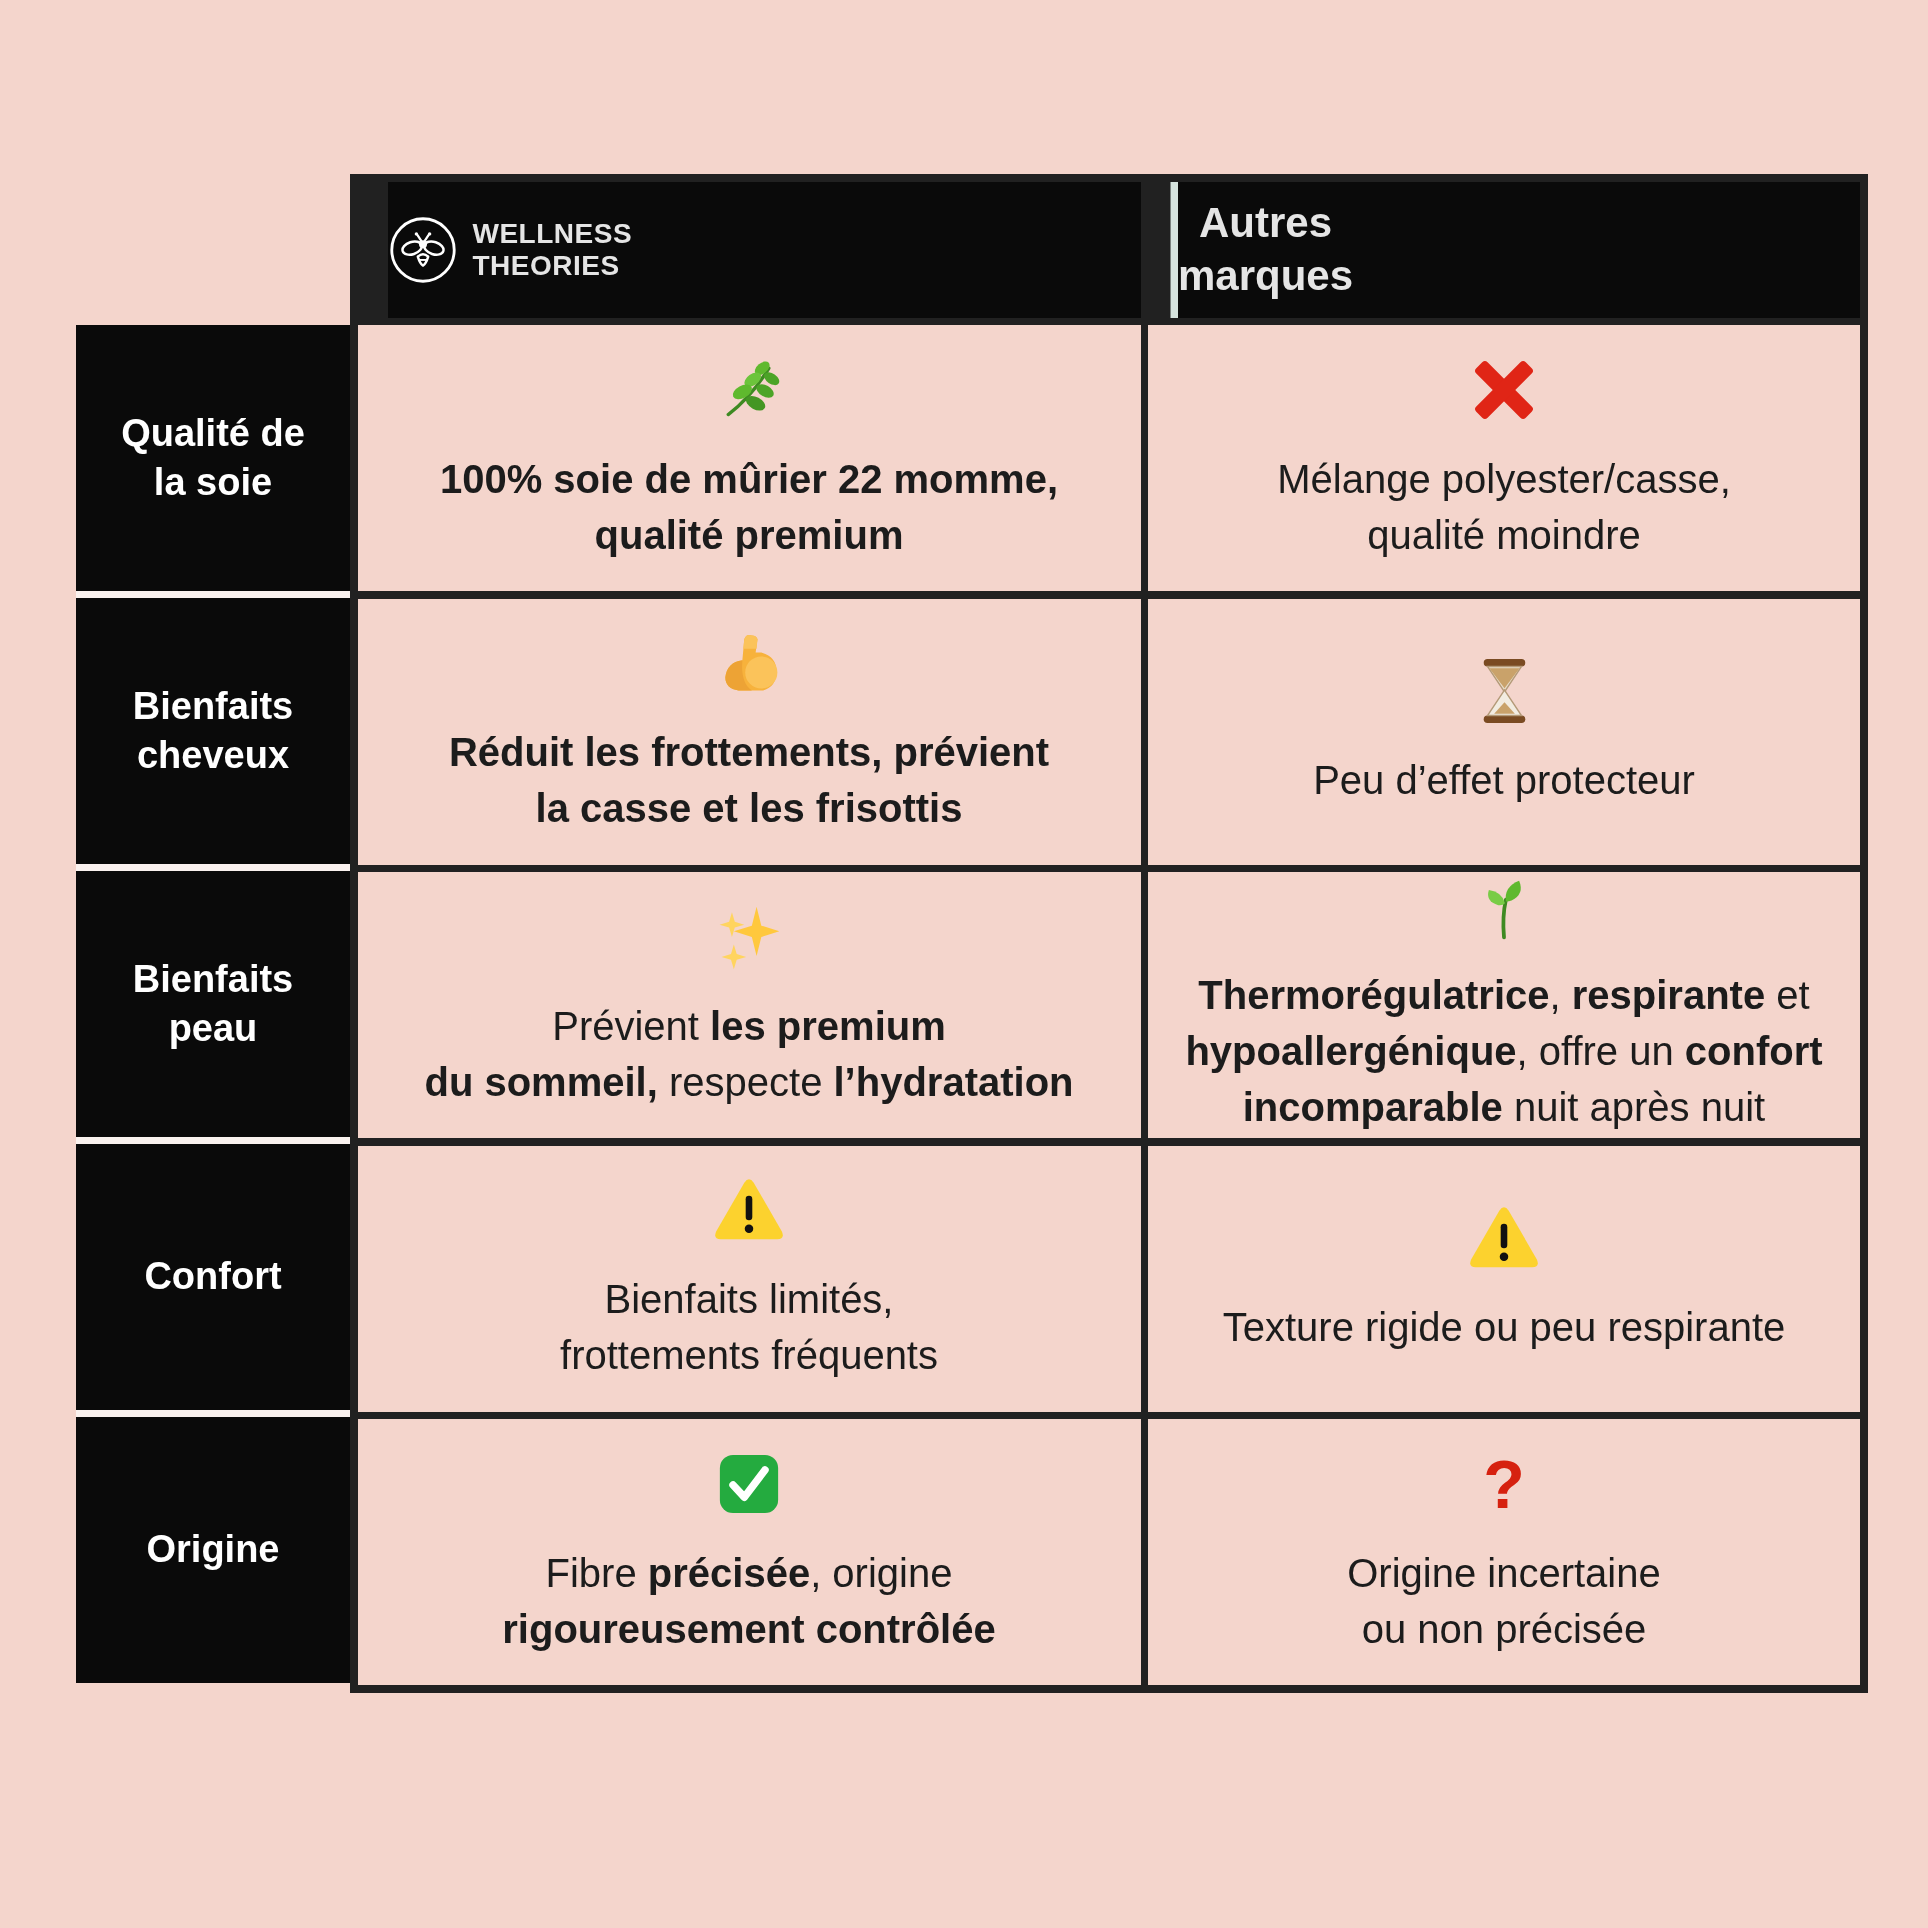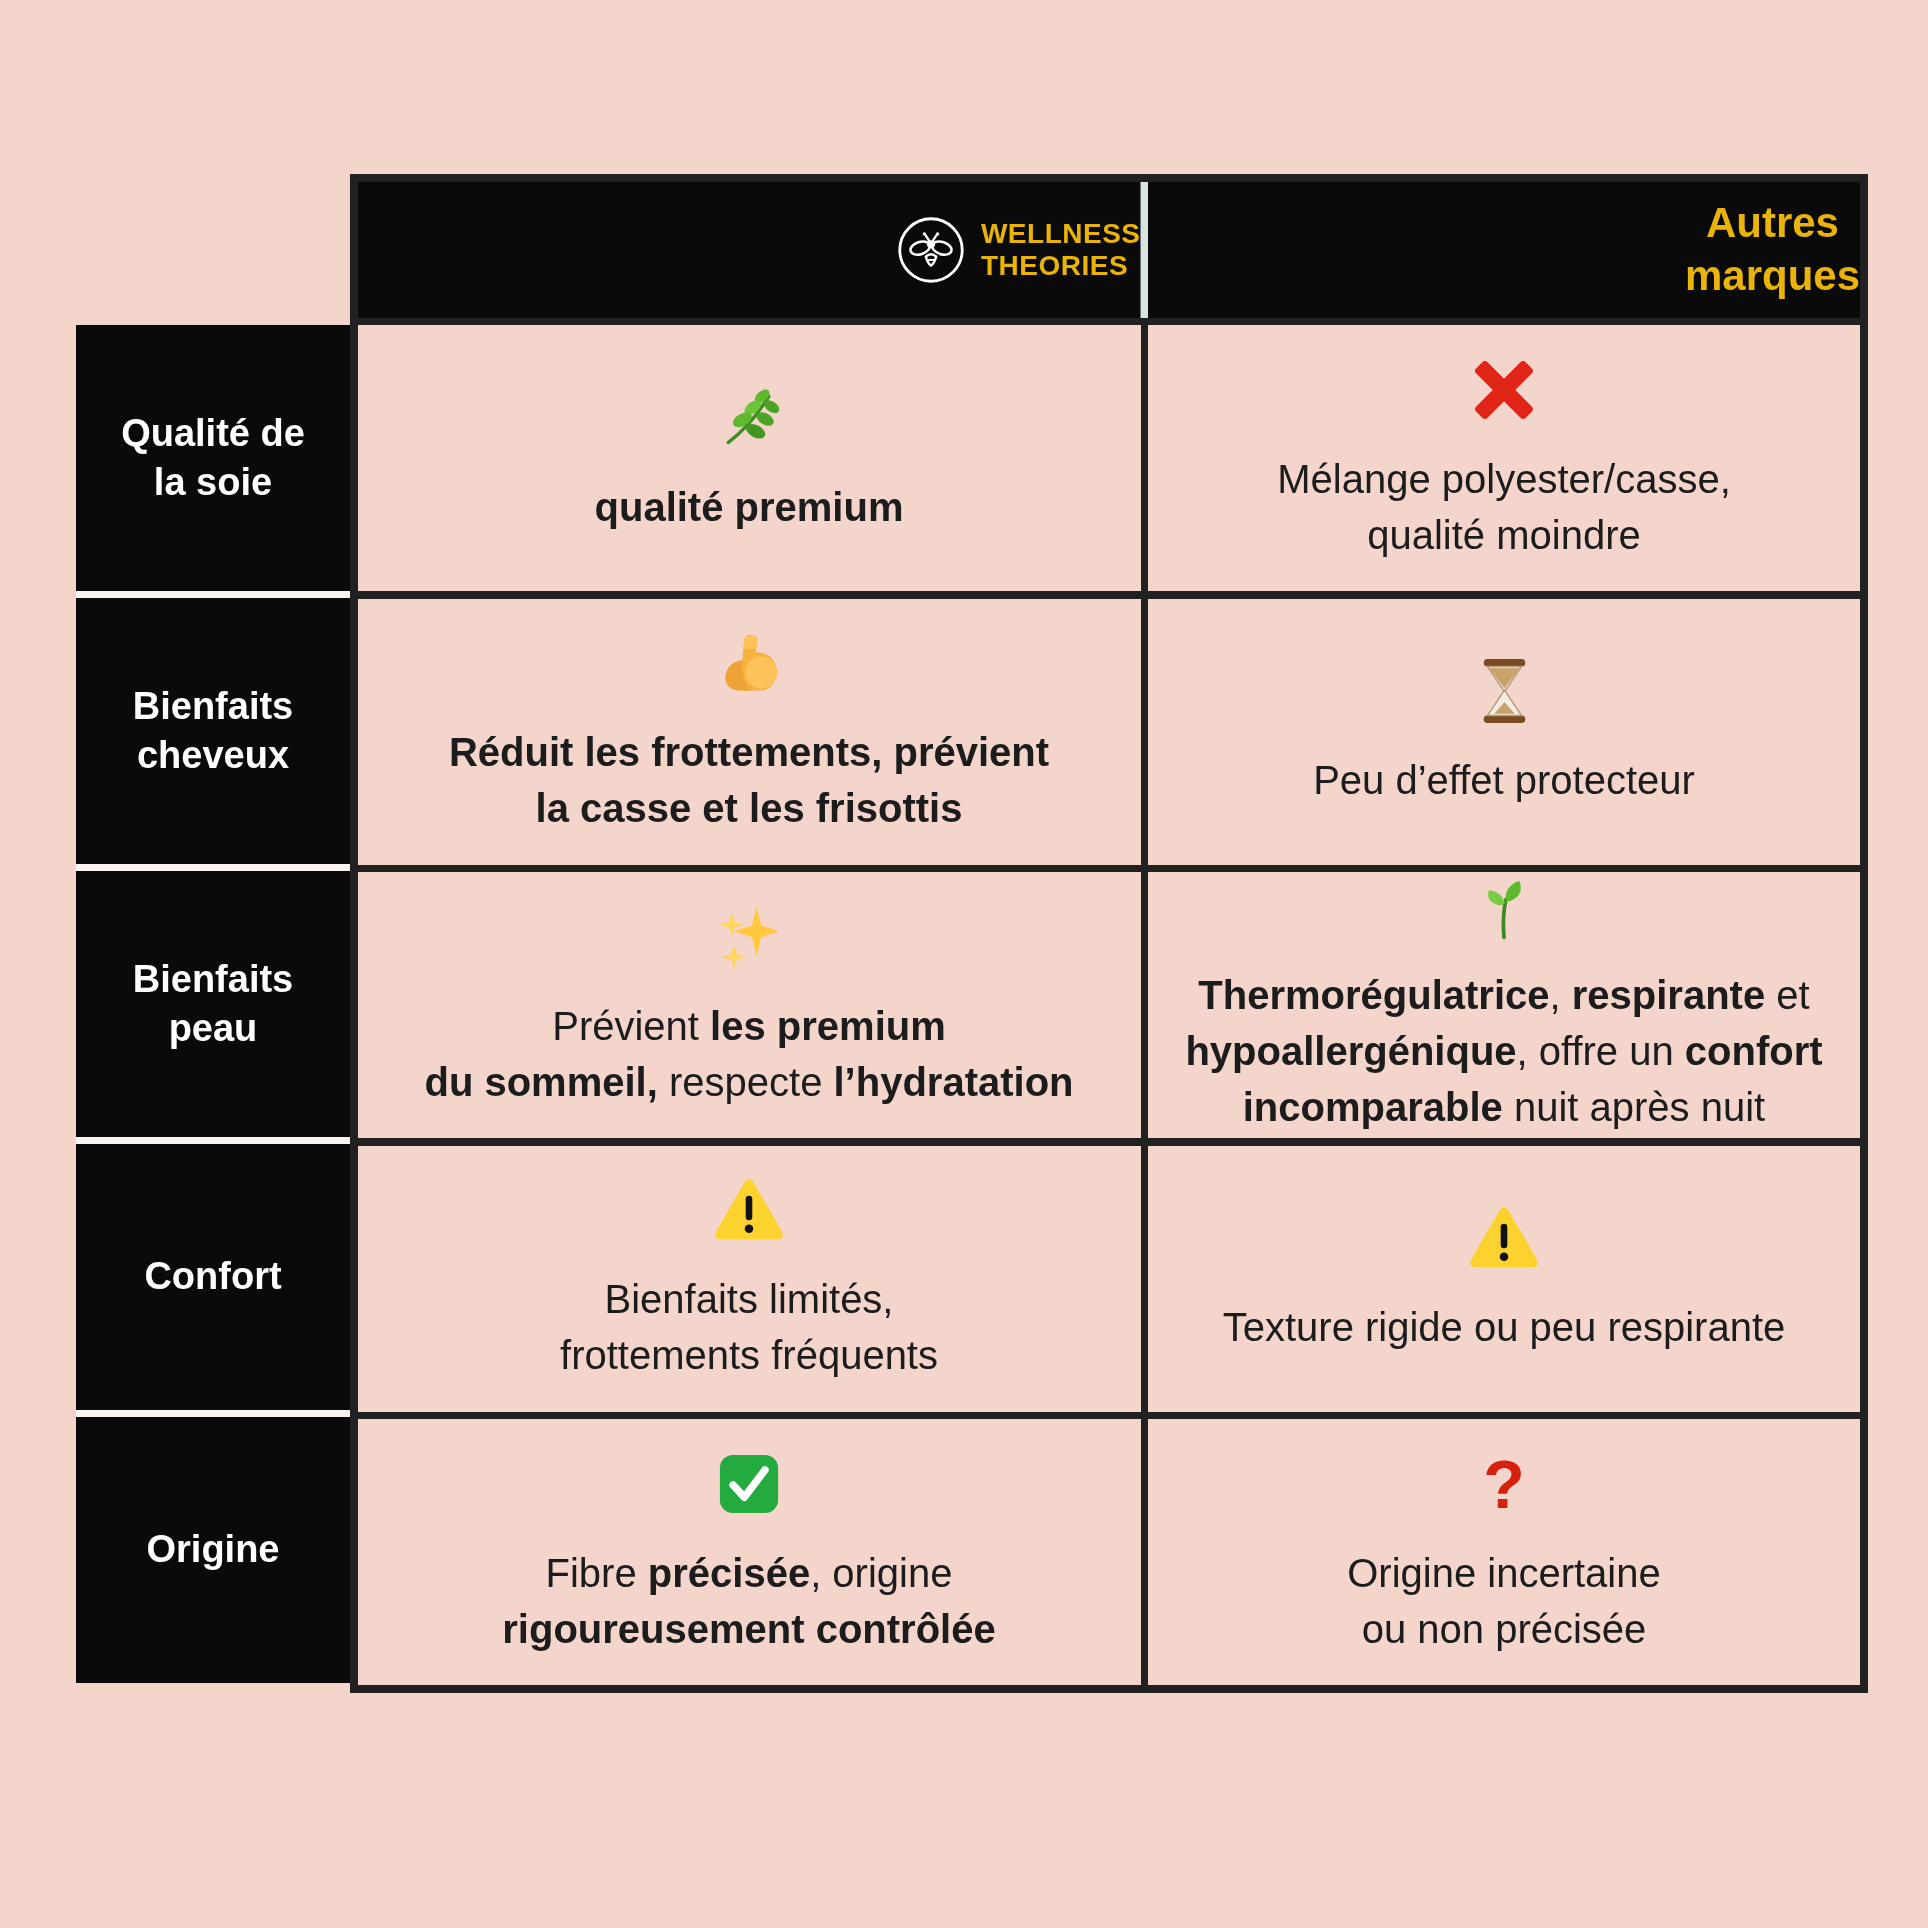--- a/index.html
+++ b/index.html
@@ -18,21 +18,21 @@
     font-weight:700;font-size:38px;line-height:1.3;white-space:pre-line;
   }
   .label-box.gap{border-bottom:7.5px solid #faf2ef;}
   
   .content{
     background:#212121;padding:7.5px;display:grid;
     grid-template-columns:783px 712px;
     grid-template-rows:136px 266px 266px 266px 266px 266px;
     gap:7.5px;
   }
-  .hcell{background:#0a0a0a;color:#eab308;display:flex;align-items:center;justify-content:flex-end;}
+  .hcell{background:#0a0a0a;color:#e5e5e5;display:flex;align-items:center;justify-content:flex-start;margin-left:30px;}
   .hcell.other{box-shadow:-7.5px 0 0 0 #d6e3de;}
   .brand-logo{display:flex;align-items:center;gap:15px;}
   .brand-name{font-weight:700;font-size:28px;line-height:1.12;letter-spacing:0.5px;white-space:pre-line;text-align:left;}
   .other-title{font-weight:700;font-size:42px;line-height:1.25;white-space:pre-line;text-align:center;}
   .cell{
     background:#f4d5cc;display:flex;flex-direction:column;
     align-items:center;justify-content:center;gap:24.5px;
     padding:9.4px 19px;text-align:center;
   }
   .cell .text{font-size:40px;line-height:1.4;}
@@ -99,20 +99,21 @@
           <path d="M14 62 Q38 44 57 13" fill="none" stroke="#3e8a22" stroke-width="3.5" stroke-linecap="round"></path>
           <ellipse cx="50" cy="13" rx="9" ry="5.5" fill="#5fb92e" transform="rotate(-40 50 13)"></ellipse>
           <ellipse cx="60" cy="24" rx="9" ry="5.5" fill="#4ca427" transform="rotate(35 60 24)"></ellipse>
           <ellipse cx="40" cy="25" rx="10" ry="6" fill="#6cc43b" transform="rotate(-35 40 25)"></ellipse>
           <ellipse cx="53" cy="37" rx="10" ry="6" fill="#4ca427" transform="rotate(30 53 37)"></ellipse>
           <ellipse cx="29" cy="38" rx="11" ry="6.5" fill="#5fb92e" transform="rotate(-28 29 38)"></ellipse>
           <ellipse cx="43" cy="50" rx="11" ry="6.5" fill="#449623" transform="rotate(28 43 50)"></ellipse>
         </svg>
       </div>
       <div class="text">
+          <div class="line"><span class="bb">100% soie de mûrier 22 momme,</span></div>
           <div class="line"><span class="bb">qualité premium</span></div>
         </div>
     </div>
     <div class="cell">
       <div class="icon-box">
           <span class="x-shape"></span>
         </div>
       <div class="text">
           <div class="line"><span>Mélange polyester/casse,</span></div>
           <div class="line"><span>qualité moindre</span></div>

